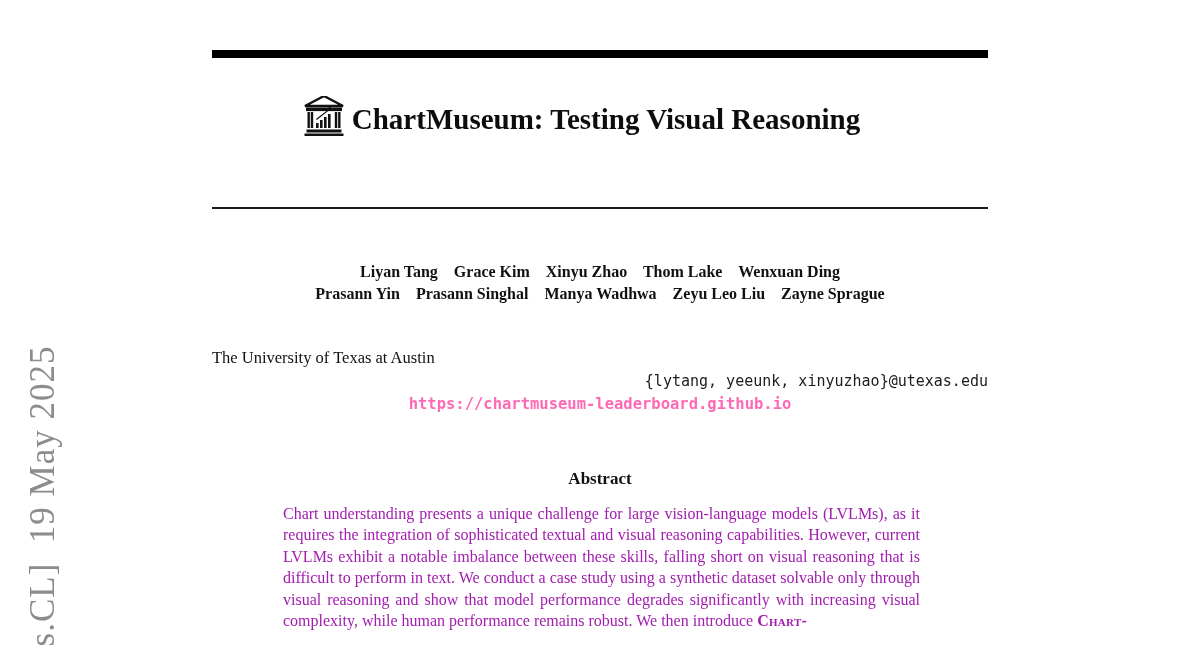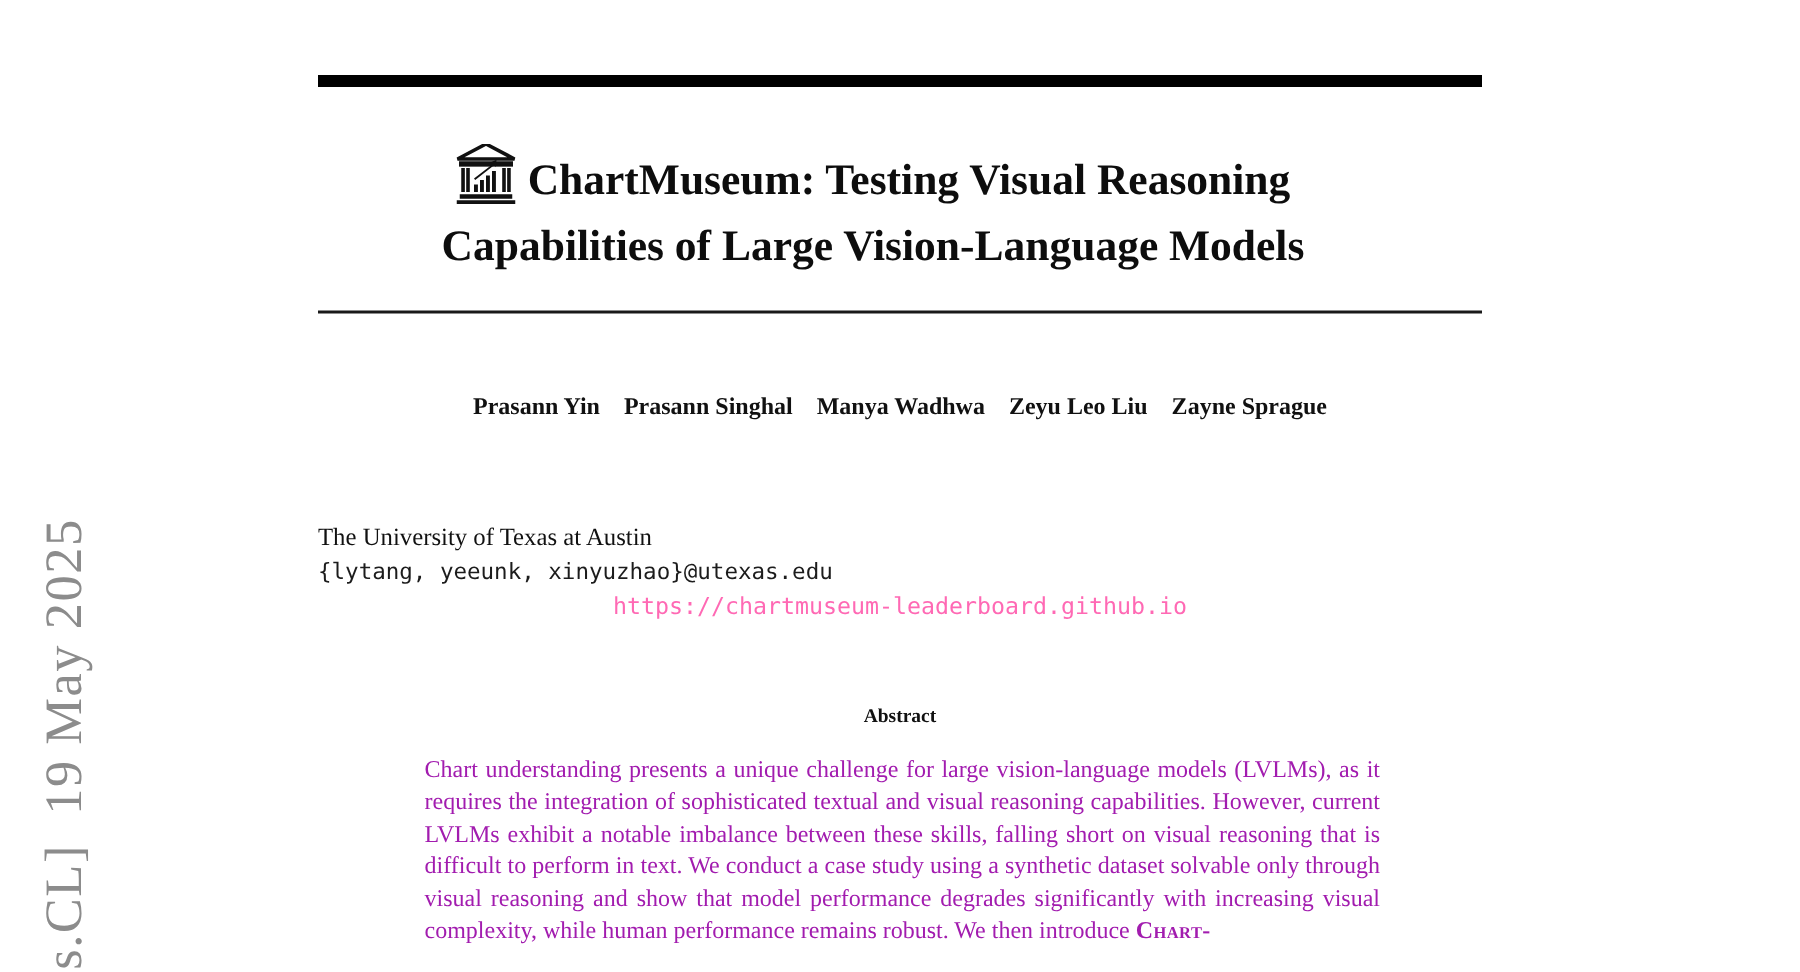--- a/index.html
+++ b/index.html
@@ -48,36 +48,37 @@
     text-align: center;
     font-weight: bold;
     font-size: 16px;
     line-height: 22px;
   }
   #authors div { white-space: pre; }
 
   
   #affiliation { left: 212px; top: 348px; width: 776px; font-size: 16.5px; }
   #email {
-    left: 212px; top: 372px; width: 776px; text-align: left;
+    left: 212px; top: 372px; width: 776px; text-align: right;
     font-family: "DejaVu Sans Mono", "Liberation Mono", monospace;
     font-size: 15px; color: #1c1c1c;
   }
   #url-line { left: 212px; top: 395px; width: 776px; text-align: center; }
   #url-line a {
     font-family: "DejaVu Sans Mono", "Liberation Mono", monospace;
     font-size: 15.5px;
     color: #ff69b4;
     text-decoration: none;
+    font-weight: bold;
   }
 
   
   #abstract-heading {
     left: 212px; top: 469px; width: 776px;
-    text-align: center; font-weight: bold; font-size: 13px;
+    text-align: center; font-weight: bold; font-size: 17px;
   }
   #abstract-body {
     left: 283px; top: 503px; width: 637px;
     font-size: 16px;
     line-height: 21.4px;
     text-align: justify;
     color: #a21caf;
   }
   #abstract-body .sc {
     font-weight: bold;
@@ -103,26 +104,26 @@
         <rect x="34.1" y="16" width="2.4" height="16"></rect>
         <rect x="12" y="27" width="2.6" height="5"></rect>
         <rect x="16" y="24" width="2.6" height="8"></rect>
         <rect x="20" y="21" width="2.6" height="11"></rect>
         <rect x="24" y="18" width="2.6" height="14"></rect>
         <path d="M12 23 L25 13 L22.5 12.5 L27 10.5 L26.5 15.5 L25.8 13.8 L12.8 24 Z"></path>
         <rect x="2.5" y="33.5" width="35" height="3"></rect>
         <rect x="0.5" y="37.5" width="39" height="2.5"></rect>
       </g>
     </svg></span><span>ChartMuseum: Testing Visual Reasoning</span><br>
-  <span>Capabilities of Large Vision-Language Models</span>
 </h1>
 
 <div id="title-rule" class="abs"></div>
 
 <div id="authors" class="abs">
+  <div>Liyan Tang    Grace Kim    Xinyu Zhao    Thom Lake    Wenxuan Ding</div>
   <div>Prasann Yin    Prasann Singhal    Manya Wadhwa    Zeyu Leo Liu    Zayne Sprague</div>
 </div>
 
 <div id="affiliation" class="abs">The University of Texas at Austin</div>
 
 <div id="email" class="abs">{lytang, yeeunk, xinyuzhao}@utexas.edu</div>
 
 <div id="url-line" class="abs">
   <a href="#">https://chartmuseum-leaderboard.github.io</a>
 </div>

